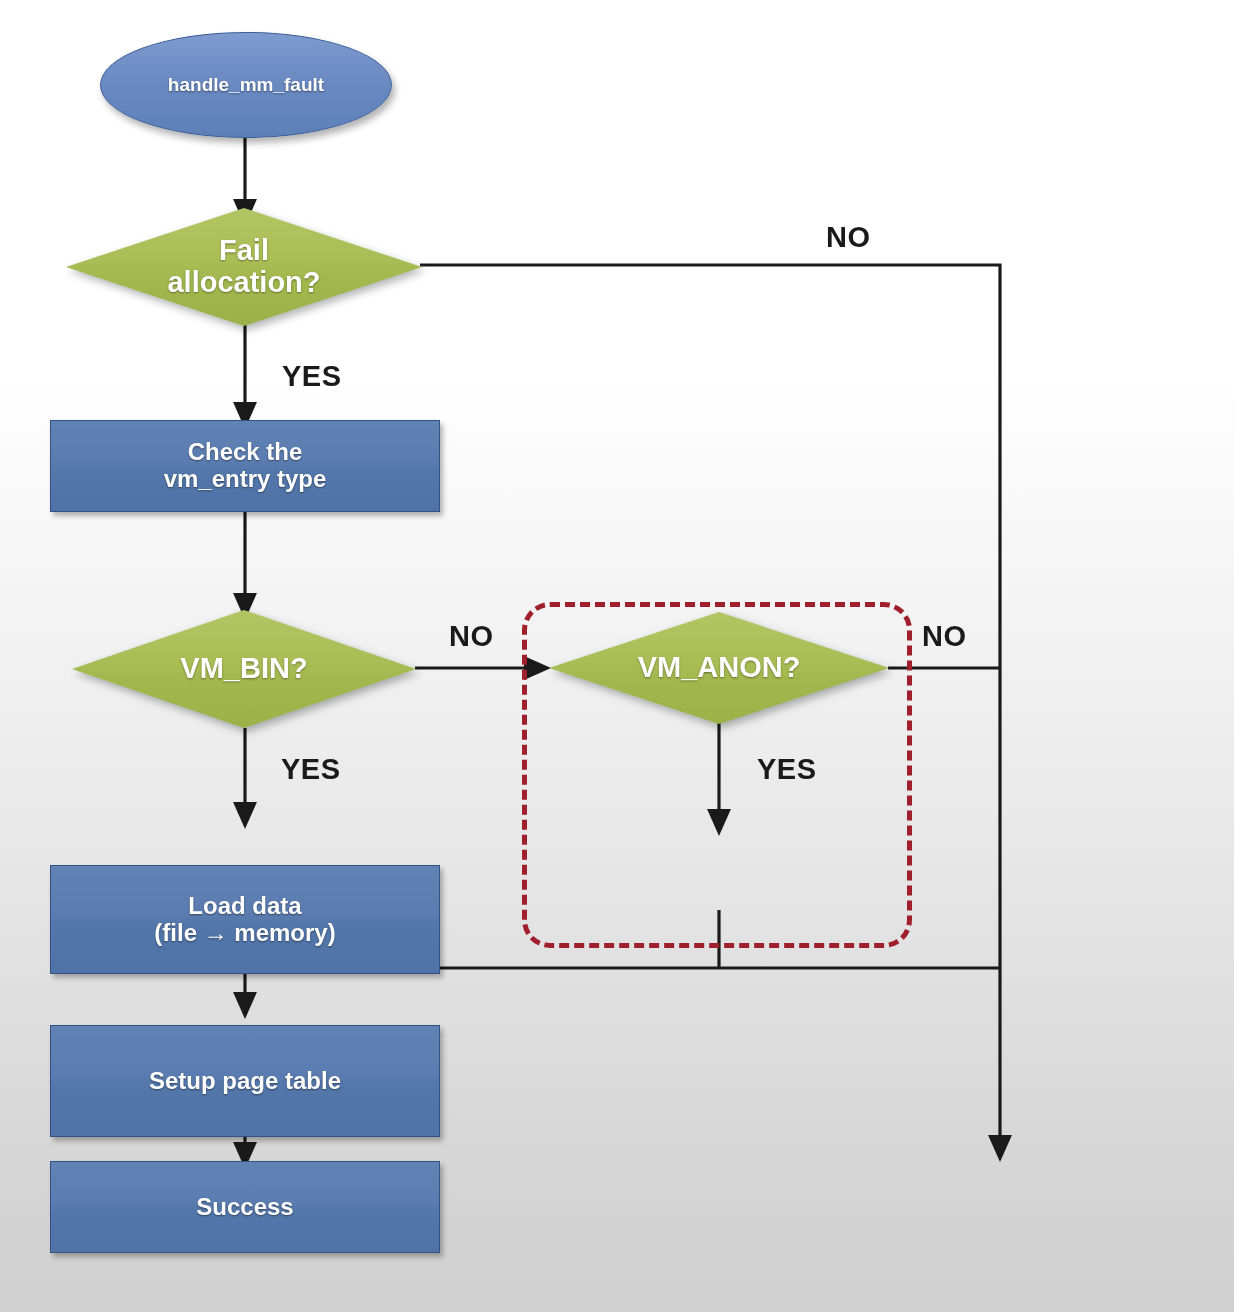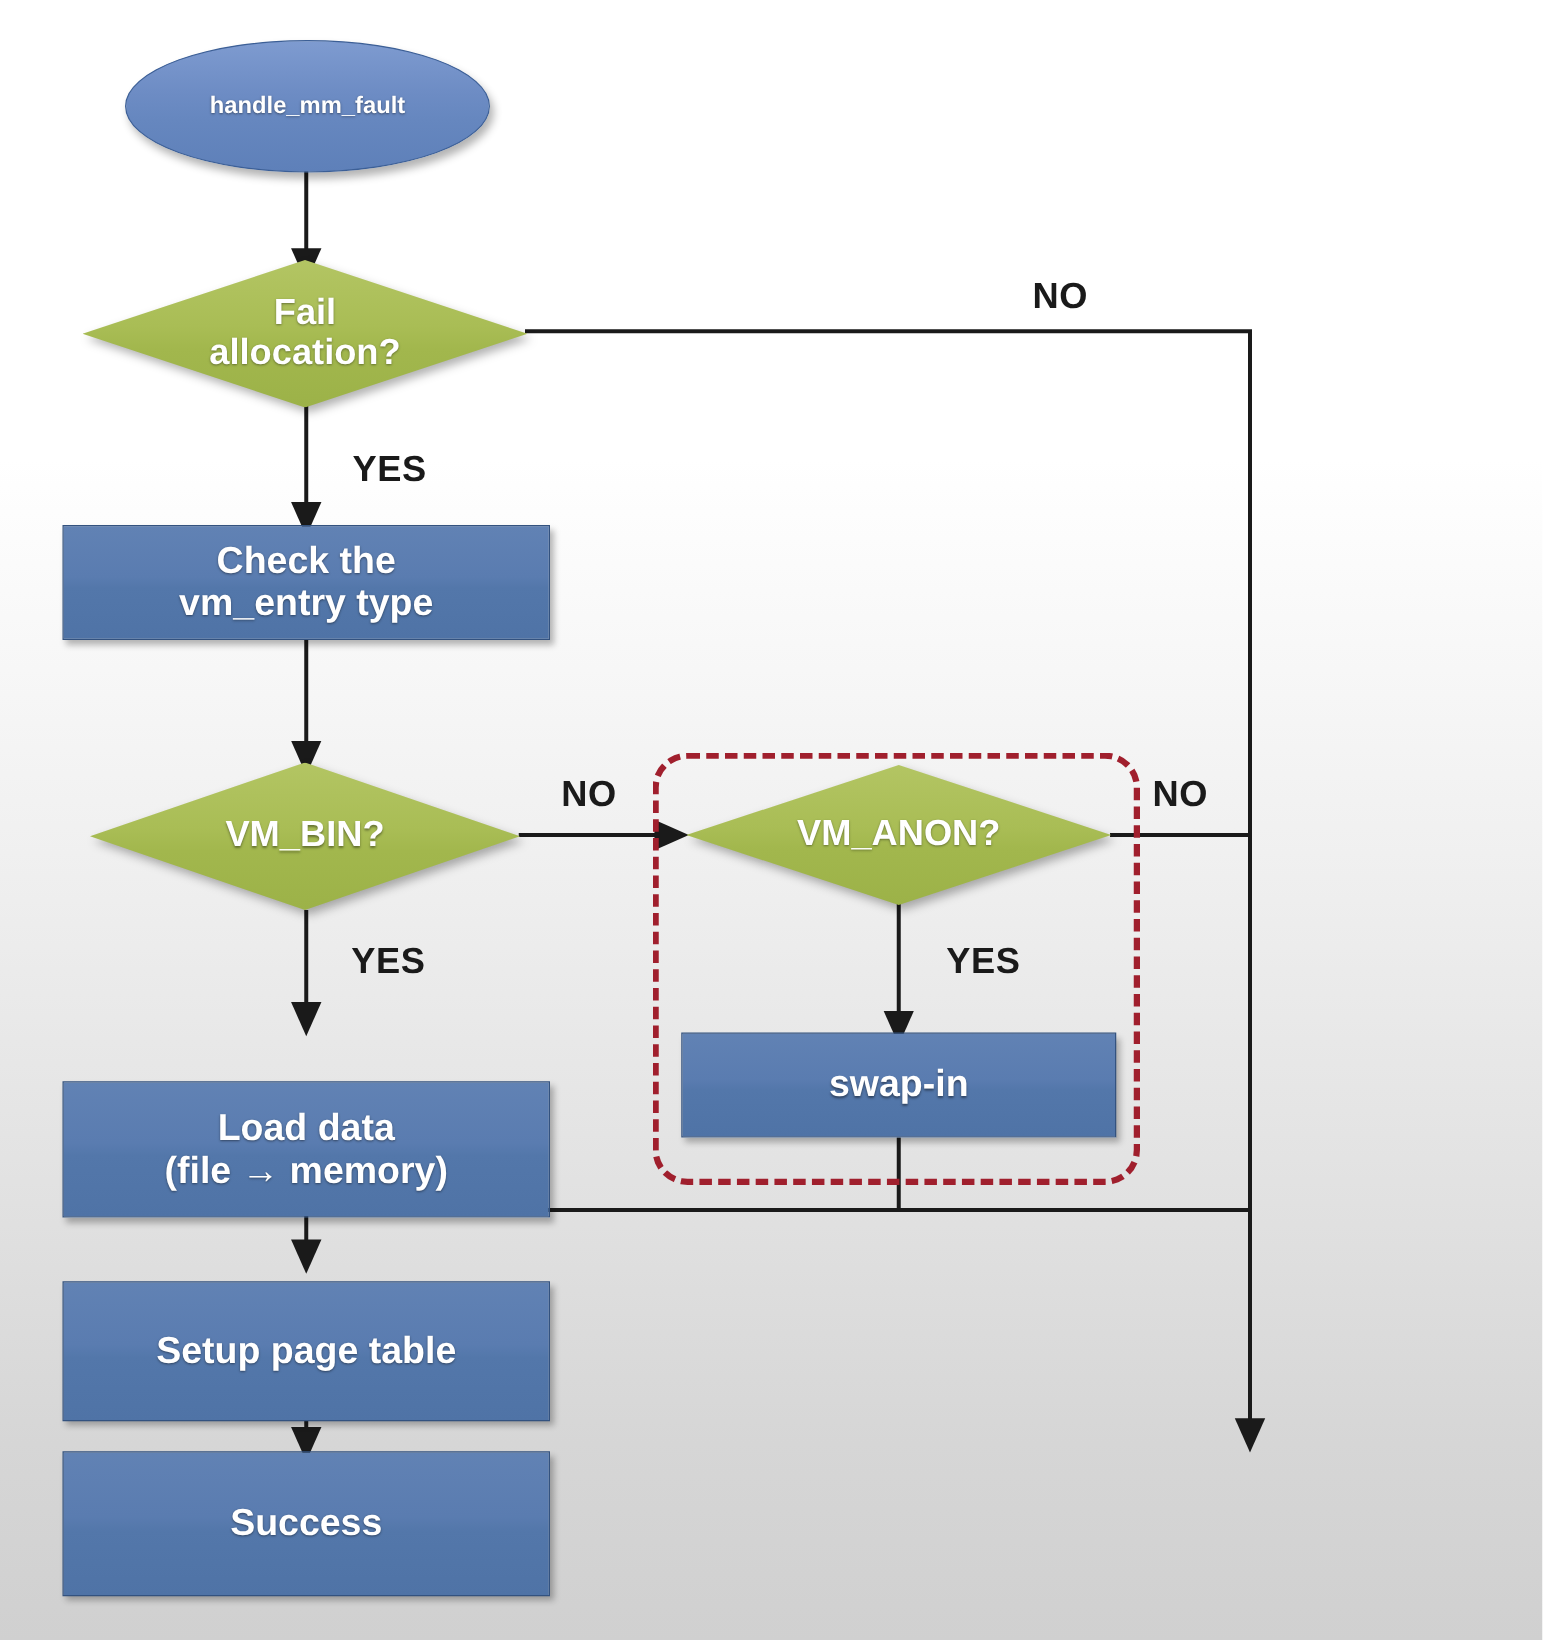--- a/index.html
+++ b/index.html
@@ -31,21 +31,21 @@
     font-weight: bold;
     line-height: 1.12;
     text-shadow: 0 1px 2px rgba(0,0,0,0.45);
     box-sizing: border-box;
     white-space: pre-line;
   }
   .proc {
     background: linear-gradient(to bottom, #6182b4 0%, #5a7cb0 45%, #5377aa 55%, #4f73a6 100%);
     border: 1px solid #33527f;
     box-shadow: 3px 4px 5px rgba(0,0,0,0.28);
-    font-size: 30px;
+    font-size: 24px;
   }
   .terminal-ellipse {
     background: linear-gradient(to bottom, #7e9bd0 0%, #6d8cc4 40%, #6687bf 60%, #5e80b9 100%);
     border: 1px solid #3c5f96;
     border-radius: 50%;
     box-shadow: 3px 5px 7px rgba(0,0,0,0.3);
     font-size: 19px;
   }
   .decision-wrap {
     position: absolute;
@@ -153,29 +153,26 @@
   <div class="decision-wrap" style="left:549px; top:612px; width:340px; height:112px;">
     <div class="decision-shape"></div>
     <div class="decision-label">VM_ANON?</div>
   </div>
 
   <div class="node proc" style="left:50px; top:865px; width:390px; height:109px;">
     <span>Load data
 (file → memory)</span>
   </div>
 
-  <div class="node proc" style="left:545px; top:826px; width:348px; height:84px;">
-    <span>swap-in</span>
-  </div>
 
   <div class="node proc" style="left:50px; top:1025px; width:390px; height:112px;">
     <span>Setup page table</span>
   </div>
 
-  <div class="node proc" style="left:50px; top:1161px; width:390px; height:116px;">
+  <div class="node proc" style="left:50px; top:1161px; width:390px; height:92px;">
     <span>Success</span>
   </div>
 
 
   <div class="edge-label" style="left:826px; top:221px;">NO</div>
 
   <div class="edge-label" style="left:282px; top:360px;">YES</div>
 
   <div class="edge-label" style="left:449px; top:620px;">NO</div>
 

